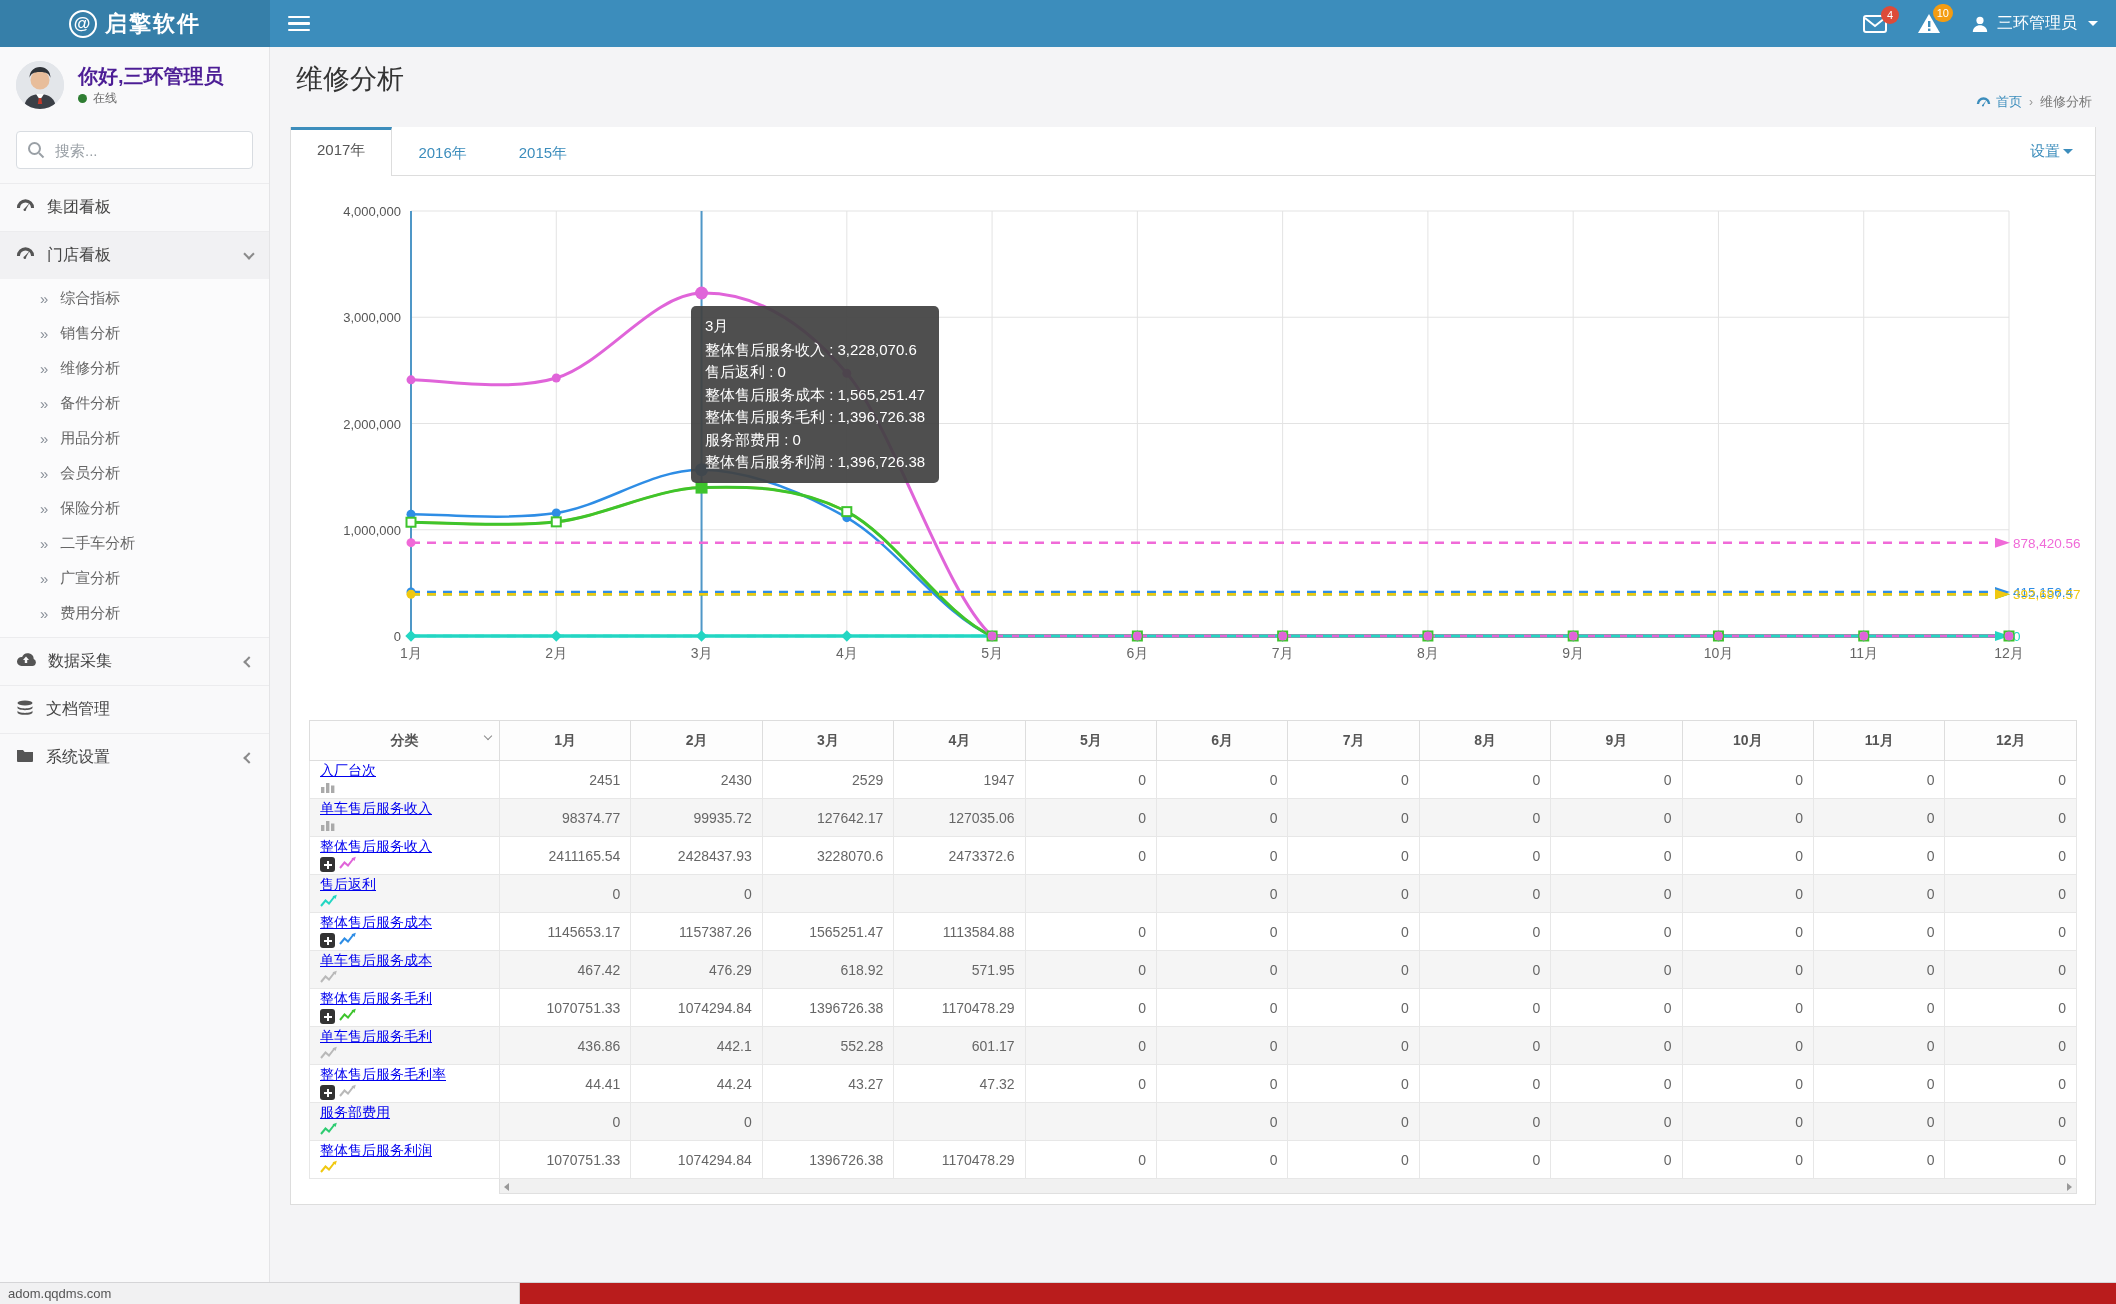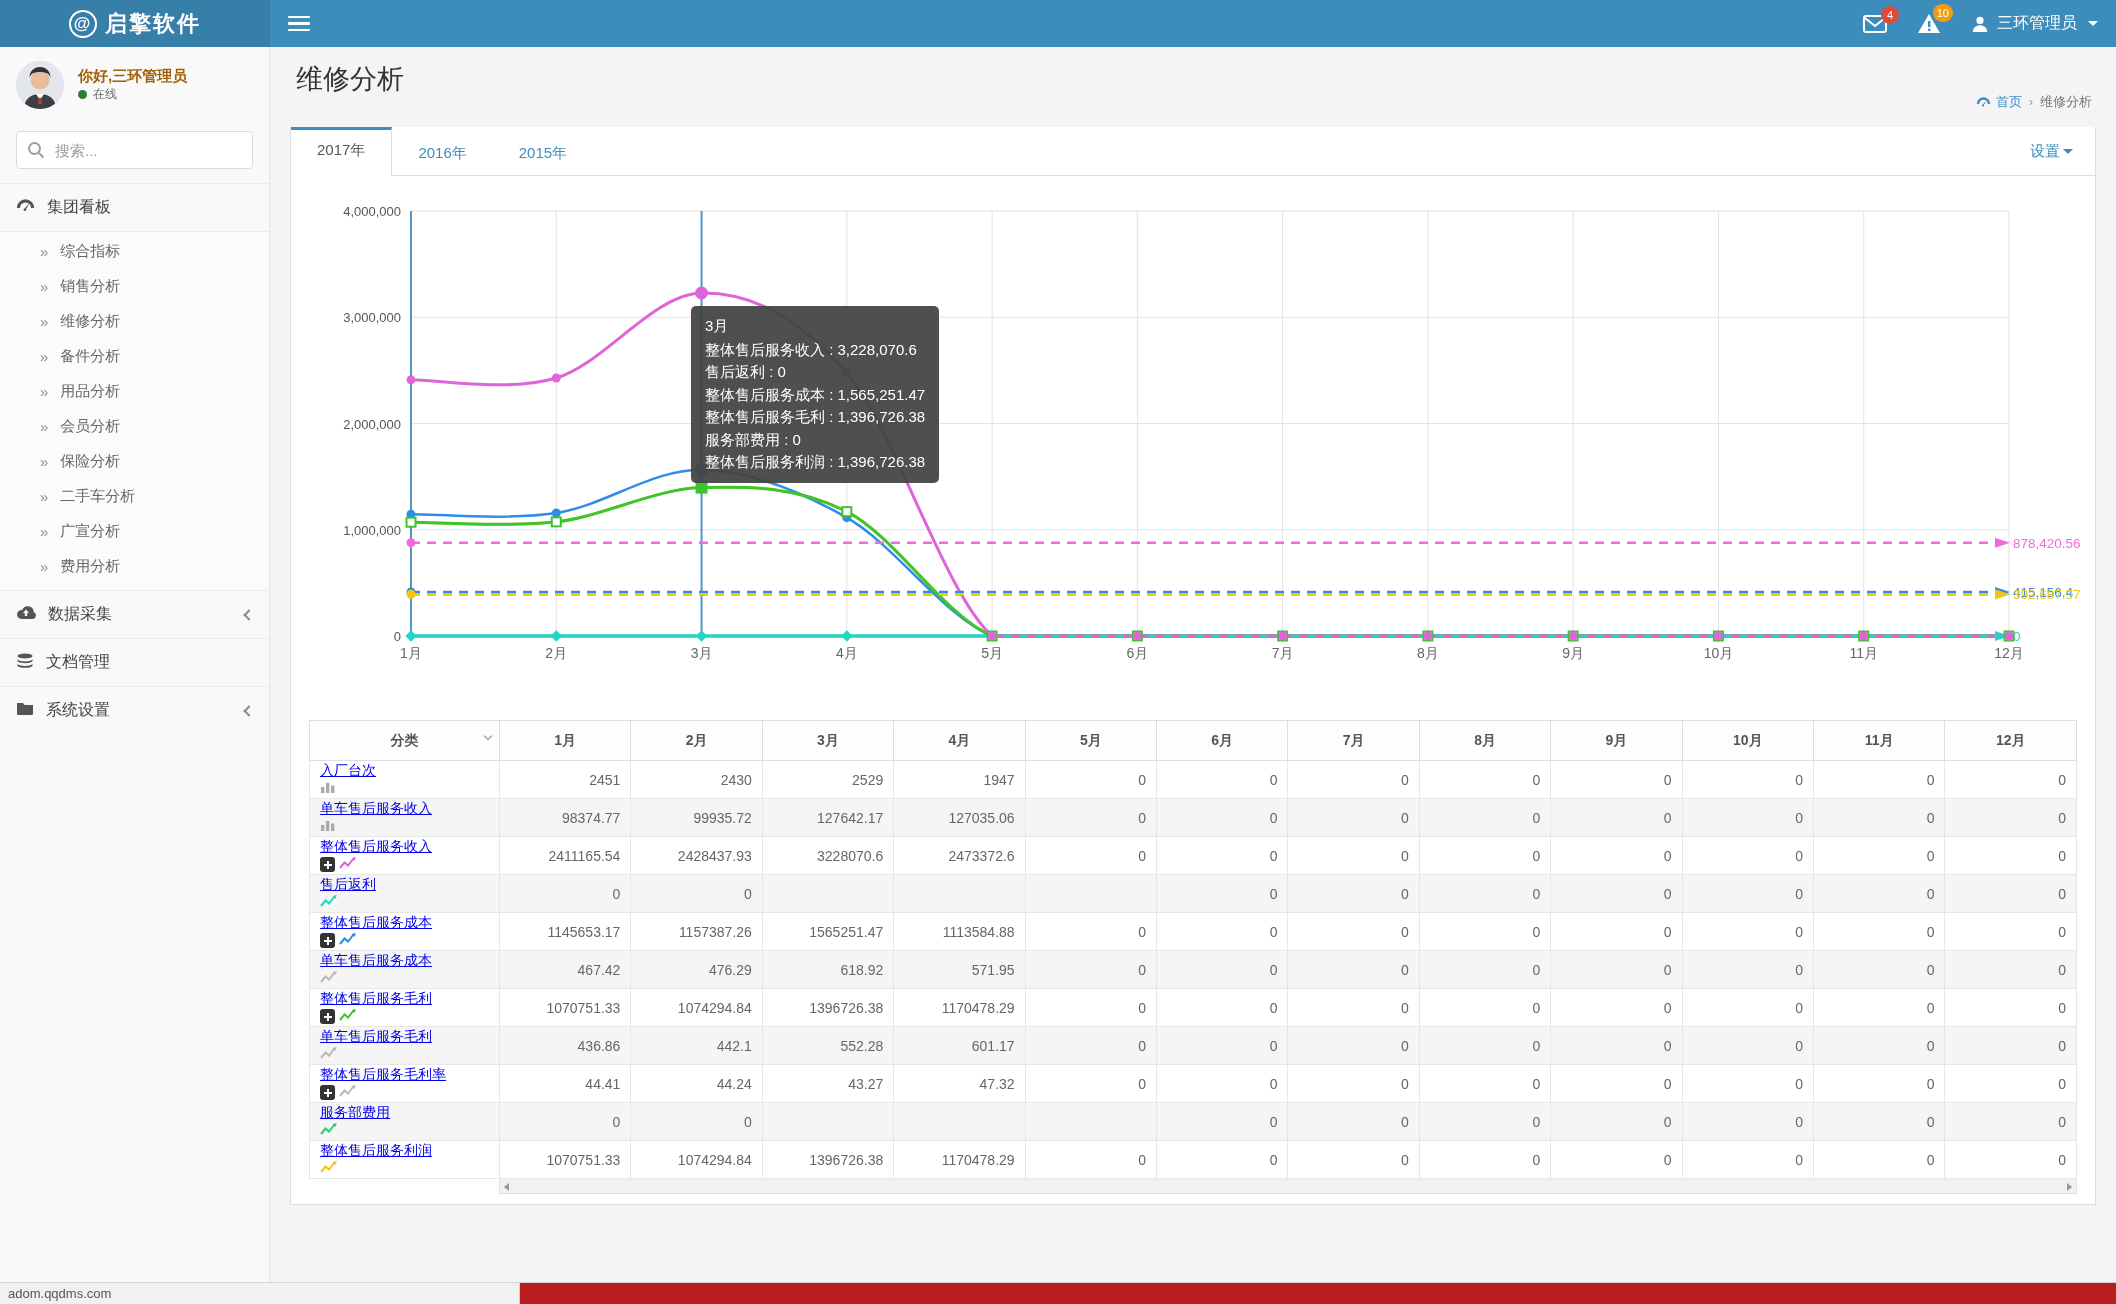--- a/index.html
+++ b/index.html
@@ -14,21 +14,21 @@
   .top-right{display:flex;align-items:center;gap:30px;color:#fff}
   .top-icon{position:relative;display:flex;align-items:center;cursor:pointer}
   .badge{position:absolute;top:-9px;right:-12px;min-width:18px;height:18px;border-radius:9px;font-size:11px;color:#fff;display:flex;align-items:center;justify-content:center;padding:0 4px}
   .badge.red{background:#dd4b39}.badge.org{background:#f39c12}
   .user-box{display:flex;align-items:center;gap:8px;font-size:16px;cursor:pointer}
   .caret{display:inline-block;width:0;height:0;border-left:5px solid transparent;border-right:5px solid transparent;border-top:5px solid currentColor;margin-left:3px}
   
   .sidebar{position:absolute;top:47px;left:0;width:270px;bottom:22px;background:#f9f9fa;border-right:1px solid #e4e4e6;overflow:hidden;z-index:20}
   .user-panel{display:flex;align-items:center;gap:14px;padding:14px 16px 12px}
   .avatar{width:48px;height:48px;border-radius:50%;overflow:hidden;background:#dde1e6;flex:0 0 48px}
-  .user-meta .hello{font-size:15px;font-weight:bold;color:#a16207;margin-bottom:0}
+  .user-meta .hello{font-size:20px;font-weight:bold;color:#4c1d95;margin-bottom:0}
   .user-meta .online{font-size:12px;color:#666;display:flex;align-items:center;gap:6px}
   .dot{width:9px;height:9px;border-radius:50%;background:#2e7d32;display:inline-block}
   .search-wrap{margin:10px 16px 14px;position:relative}
   .search-wrap input{width:100%;height:38px;border:1px solid #d8dce1;border-radius:4px;background:#fff;padding:0 10px 0 38px;font-size:15px;color:#444;outline:none;font-family:inherit}
   .search-wrap input::placeholder{color:#9aa0a6}
   .search-ico{position:absolute;left:11px;top:10px}
   .menu{list-style:none}
   .menu-item{border-top:1px solid #ececee}
   .menu-link{display:flex;align-items:center;gap:12px;padding:13px 16px;font-size:16px;color:#444;cursor:pointer}
   .menu-link .chev{margin-left:auto}
@@ -156,20 +156,28 @@
       <li class="menu-item">
         <div class="menu-link">
           <span><svg width="19" height="16" viewBox="0 0 20 16">
               <path d="M10 1a9 9 0 0 0-9 9h3.2a5.8 5.8 0 0 1 11.6 0H19a9 9 0 0 0-9-9z" fill="#555"></path>
               <path d="M9 10.5L14.5 4.5l-3.9 6.9a1.4 1.4 0 1 1-1.6-.9z" fill="#555"></path>
             </svg></span>
           <span>集团看板</span>
         </div>
       </li>
       <li class="menu-item open">
+        <div class="menu-link">
+          <span><svg width="19" height="16" viewBox="0 0 20 16">
+              <path d="M10 1a9 9 0 0 0-9 9h3.2a5.8 5.8 0 0 1 11.6 0H19a9 9 0 0 0-9-9z" fill="#555"></path>
+              <path d="M9 10.5L14.5 4.5l-3.9 6.9a1.4 1.4 0 1 1-1.6-.9z" fill="#555"></path>
+            </svg></span>
+          <span>门店看板</span>
+          <span class="chev down"></span>
+        </div>
         <ul class="submenu">
           <li>
             <span class="gg">»</span>
             <span>综合指标</span>
           </li>
           <li>
             <span class="gg">»</span>
             <span>销售分析</span>
           </li>
           <li>

